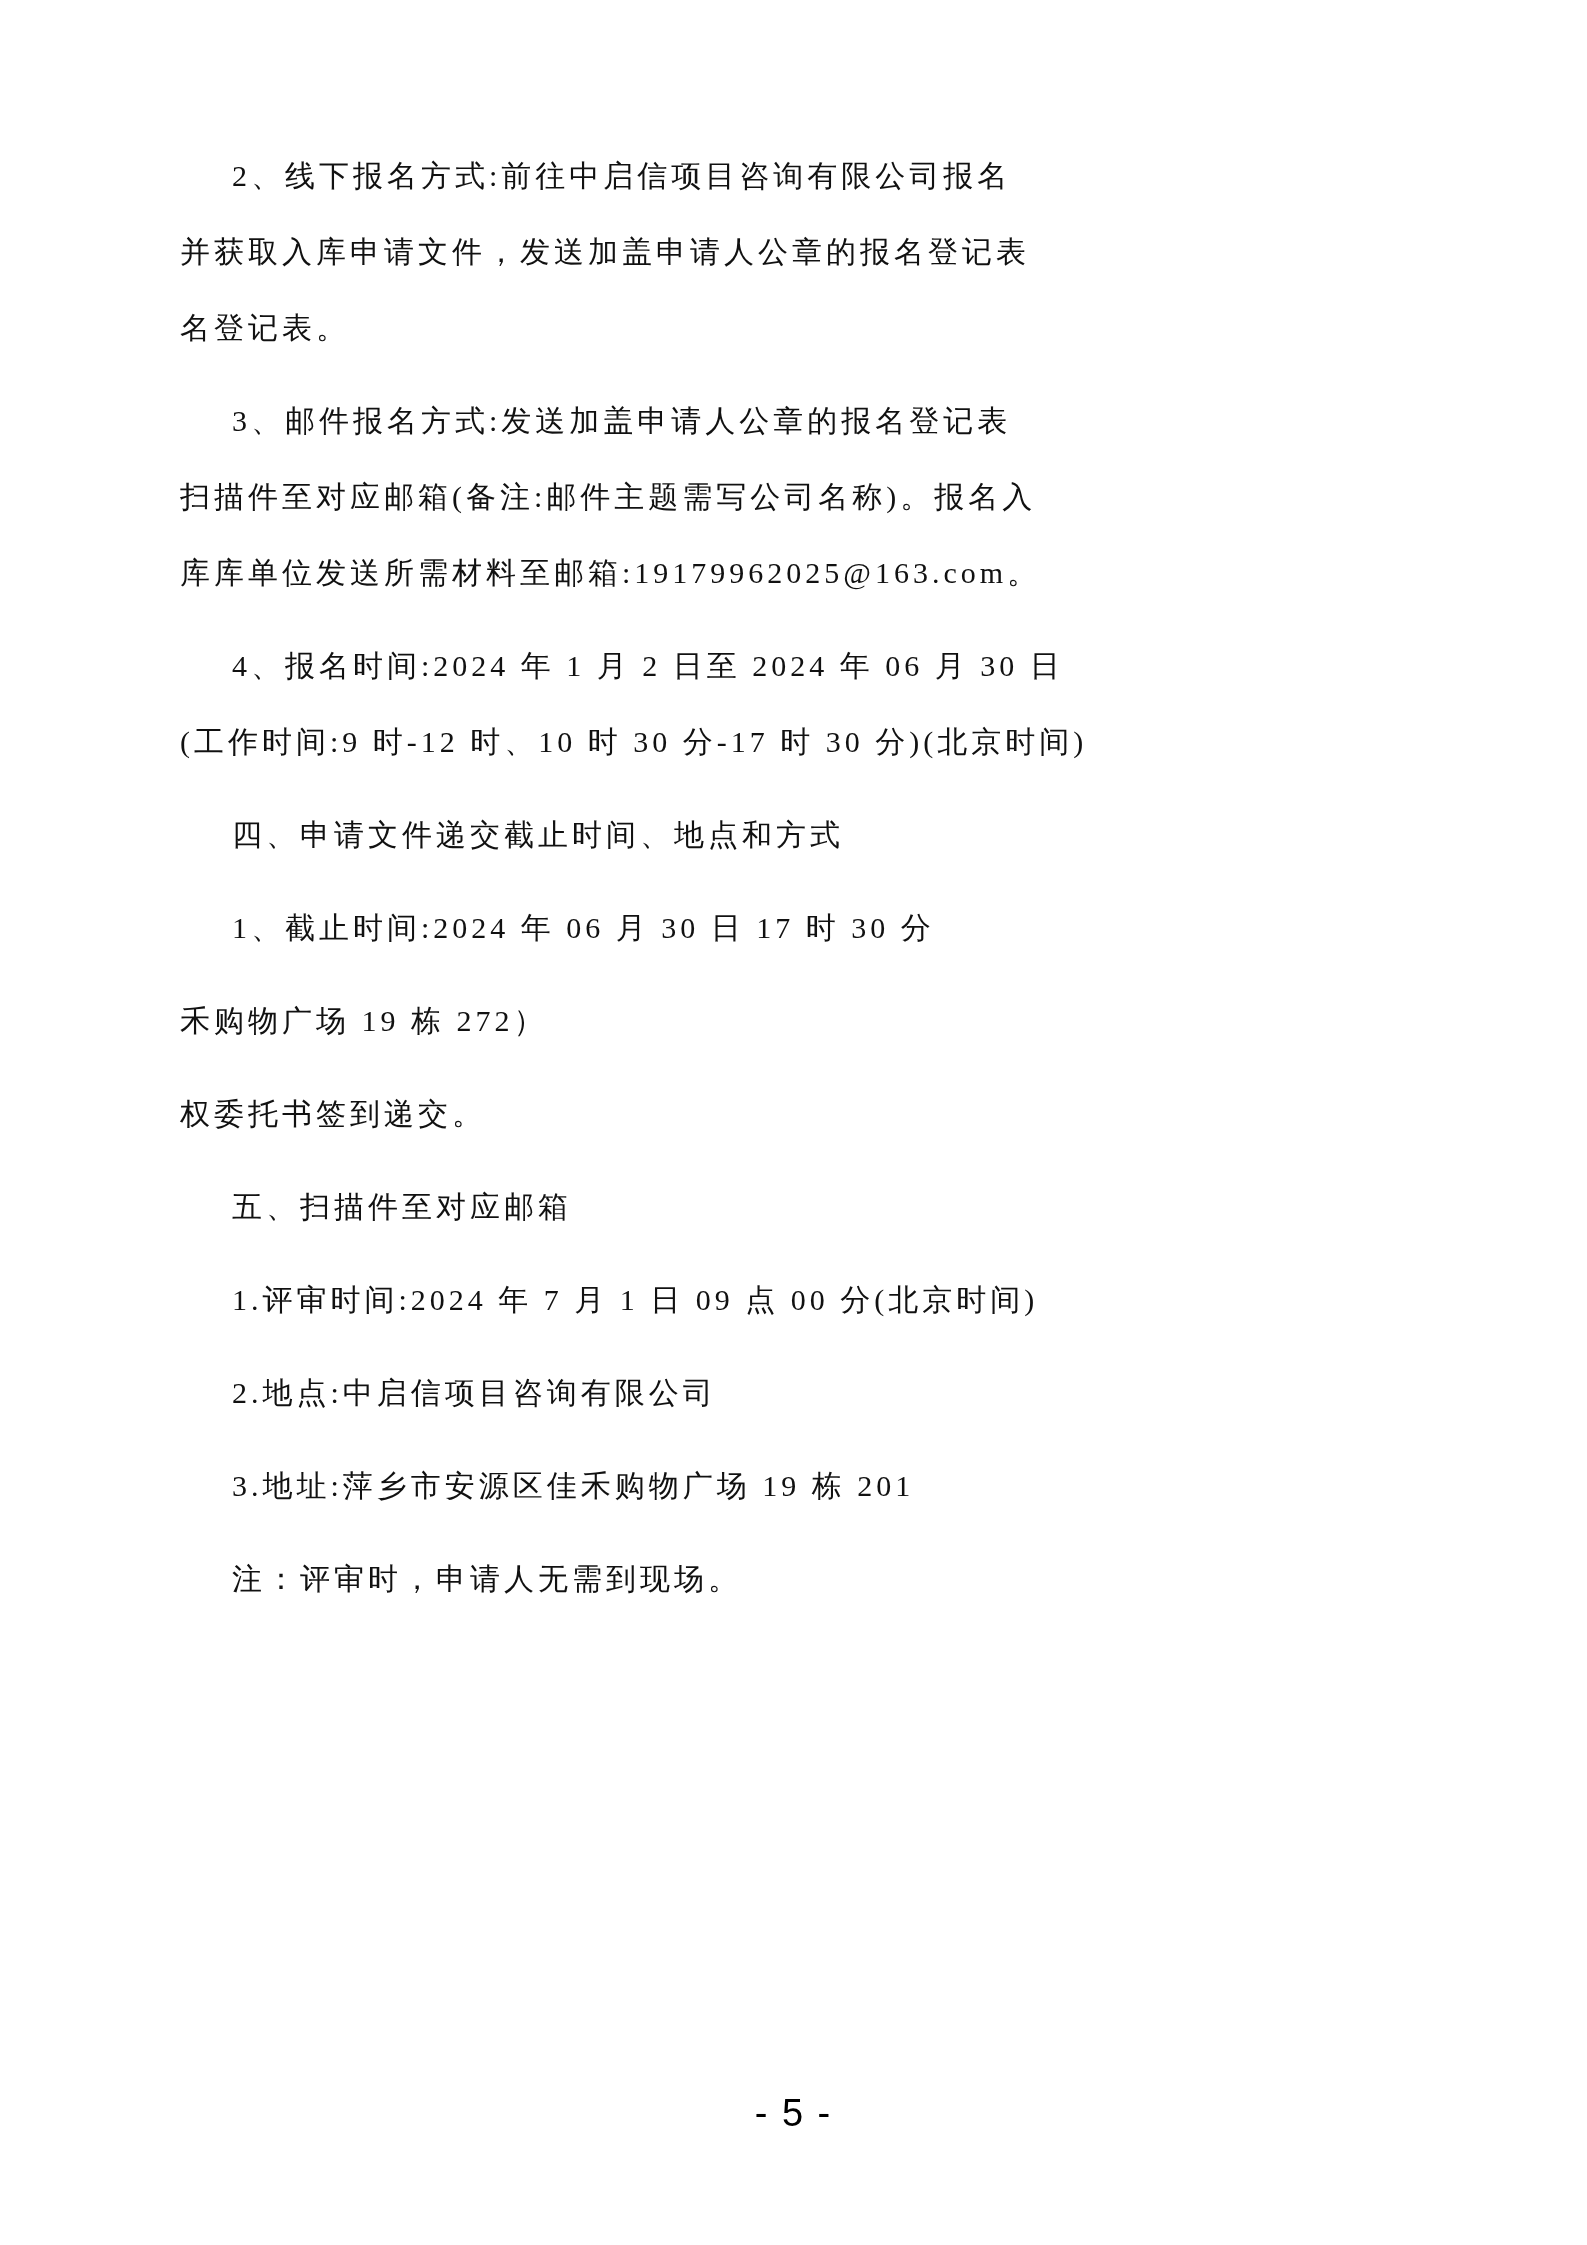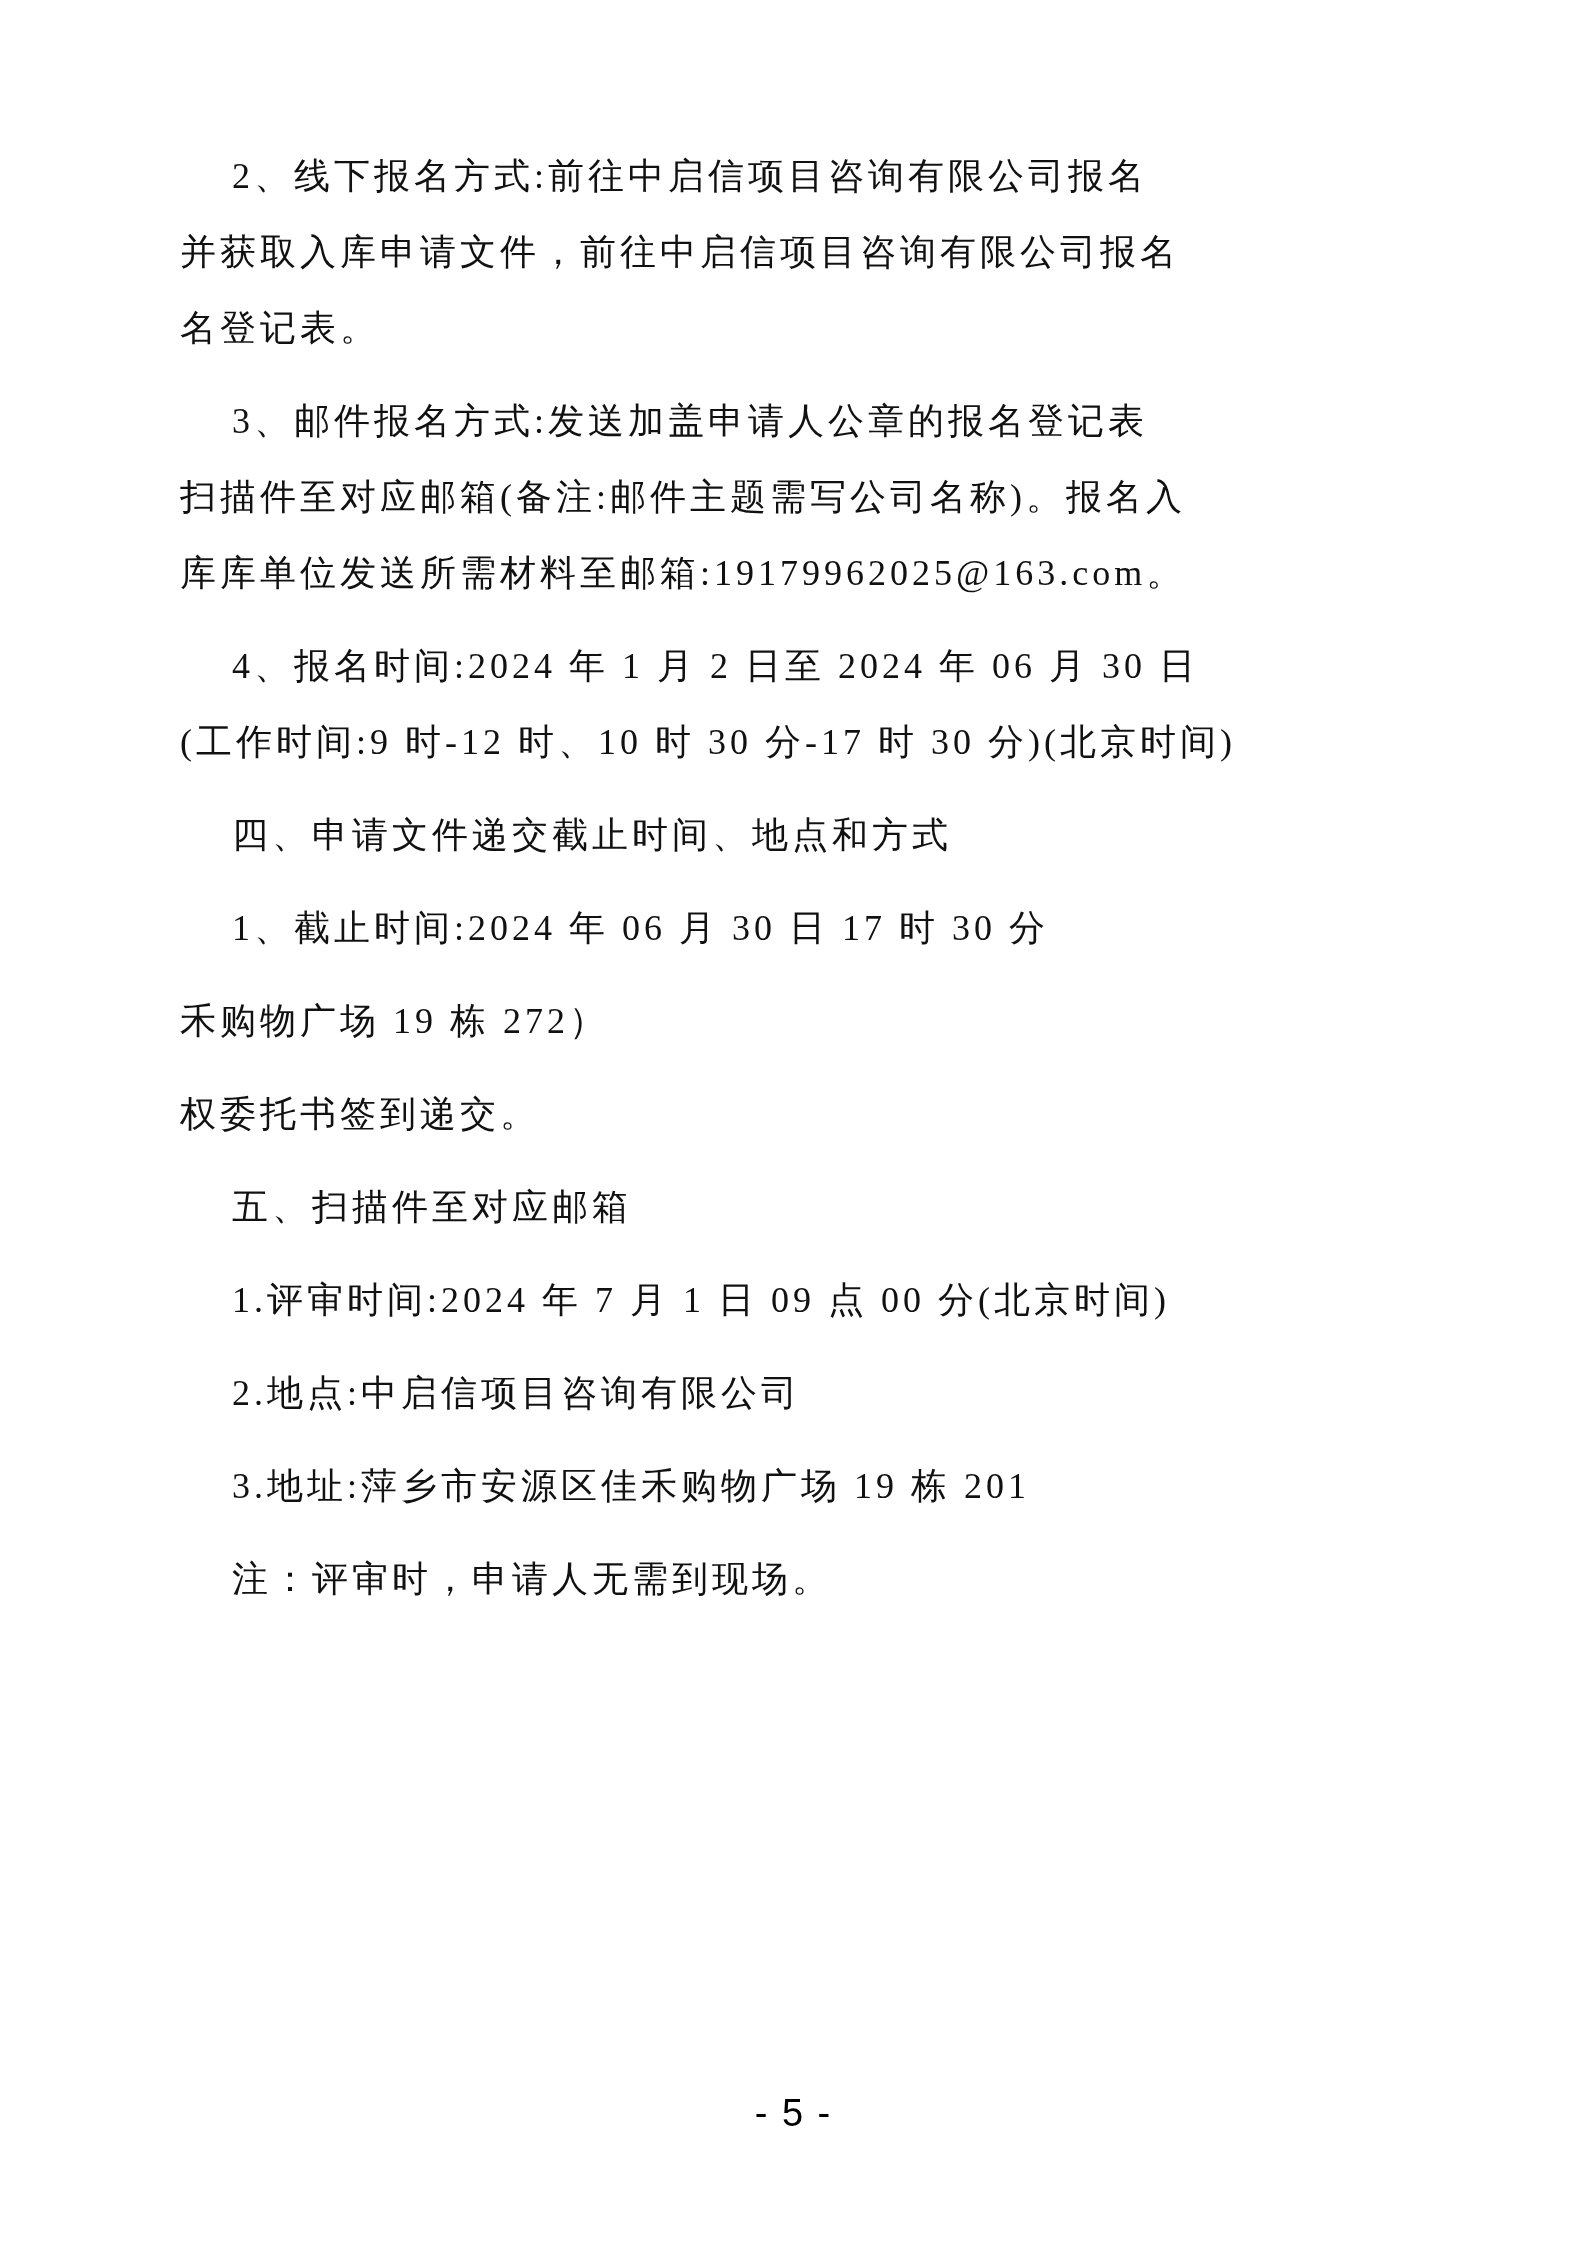--- a/index.html
+++ b/index.html
@@ -23,21 +23,21 @@
     background: #ffffff;
   }
   .doc-body {
     position: absolute;
     top: 138px;
     left: 180px;
     right: 148px;
   }
   .para {
     margin: 0 0 17px 0;
-    font-size: 36px;
+    font-size: 30px;
     line-height: 76px;
     letter-spacing: 4px;
     text-align: left;
     word-break: break-all;
   }
   .line {
     display: block;
     white-space: nowrap;
   }
   .line.first {
@@ -56,21 +56,21 @@
   }
 </style>
 </head>
 <body>
 
 <div class="page">
   <div class="doc-body">
 
     <p class="para">
       <span class="line first">2、线下报名方式:前往中启信项目咨询有限公司报名</span>
-      <span class="line">并获取入库申请文件，前往中启信项目咨询有限公司报名</span>
+      <span class="line">并获取入库申请文件，发送加盖申请人公章的报名登记表</span>
       <span class="line">名登记表。</span>
     </p>
 
     <p class="para">
       <span class="line first">3、邮件报名方式:发送加盖申请人公章的报名登记表</span>
       <span class="line">扫描件至对应邮箱(备注:邮件主题需写公司名称)。报名入</span>
       <span class="line">库库单位发送所需材料至邮箱:19179962025@163.com。</span>
     </p>
 
     <p class="para">

